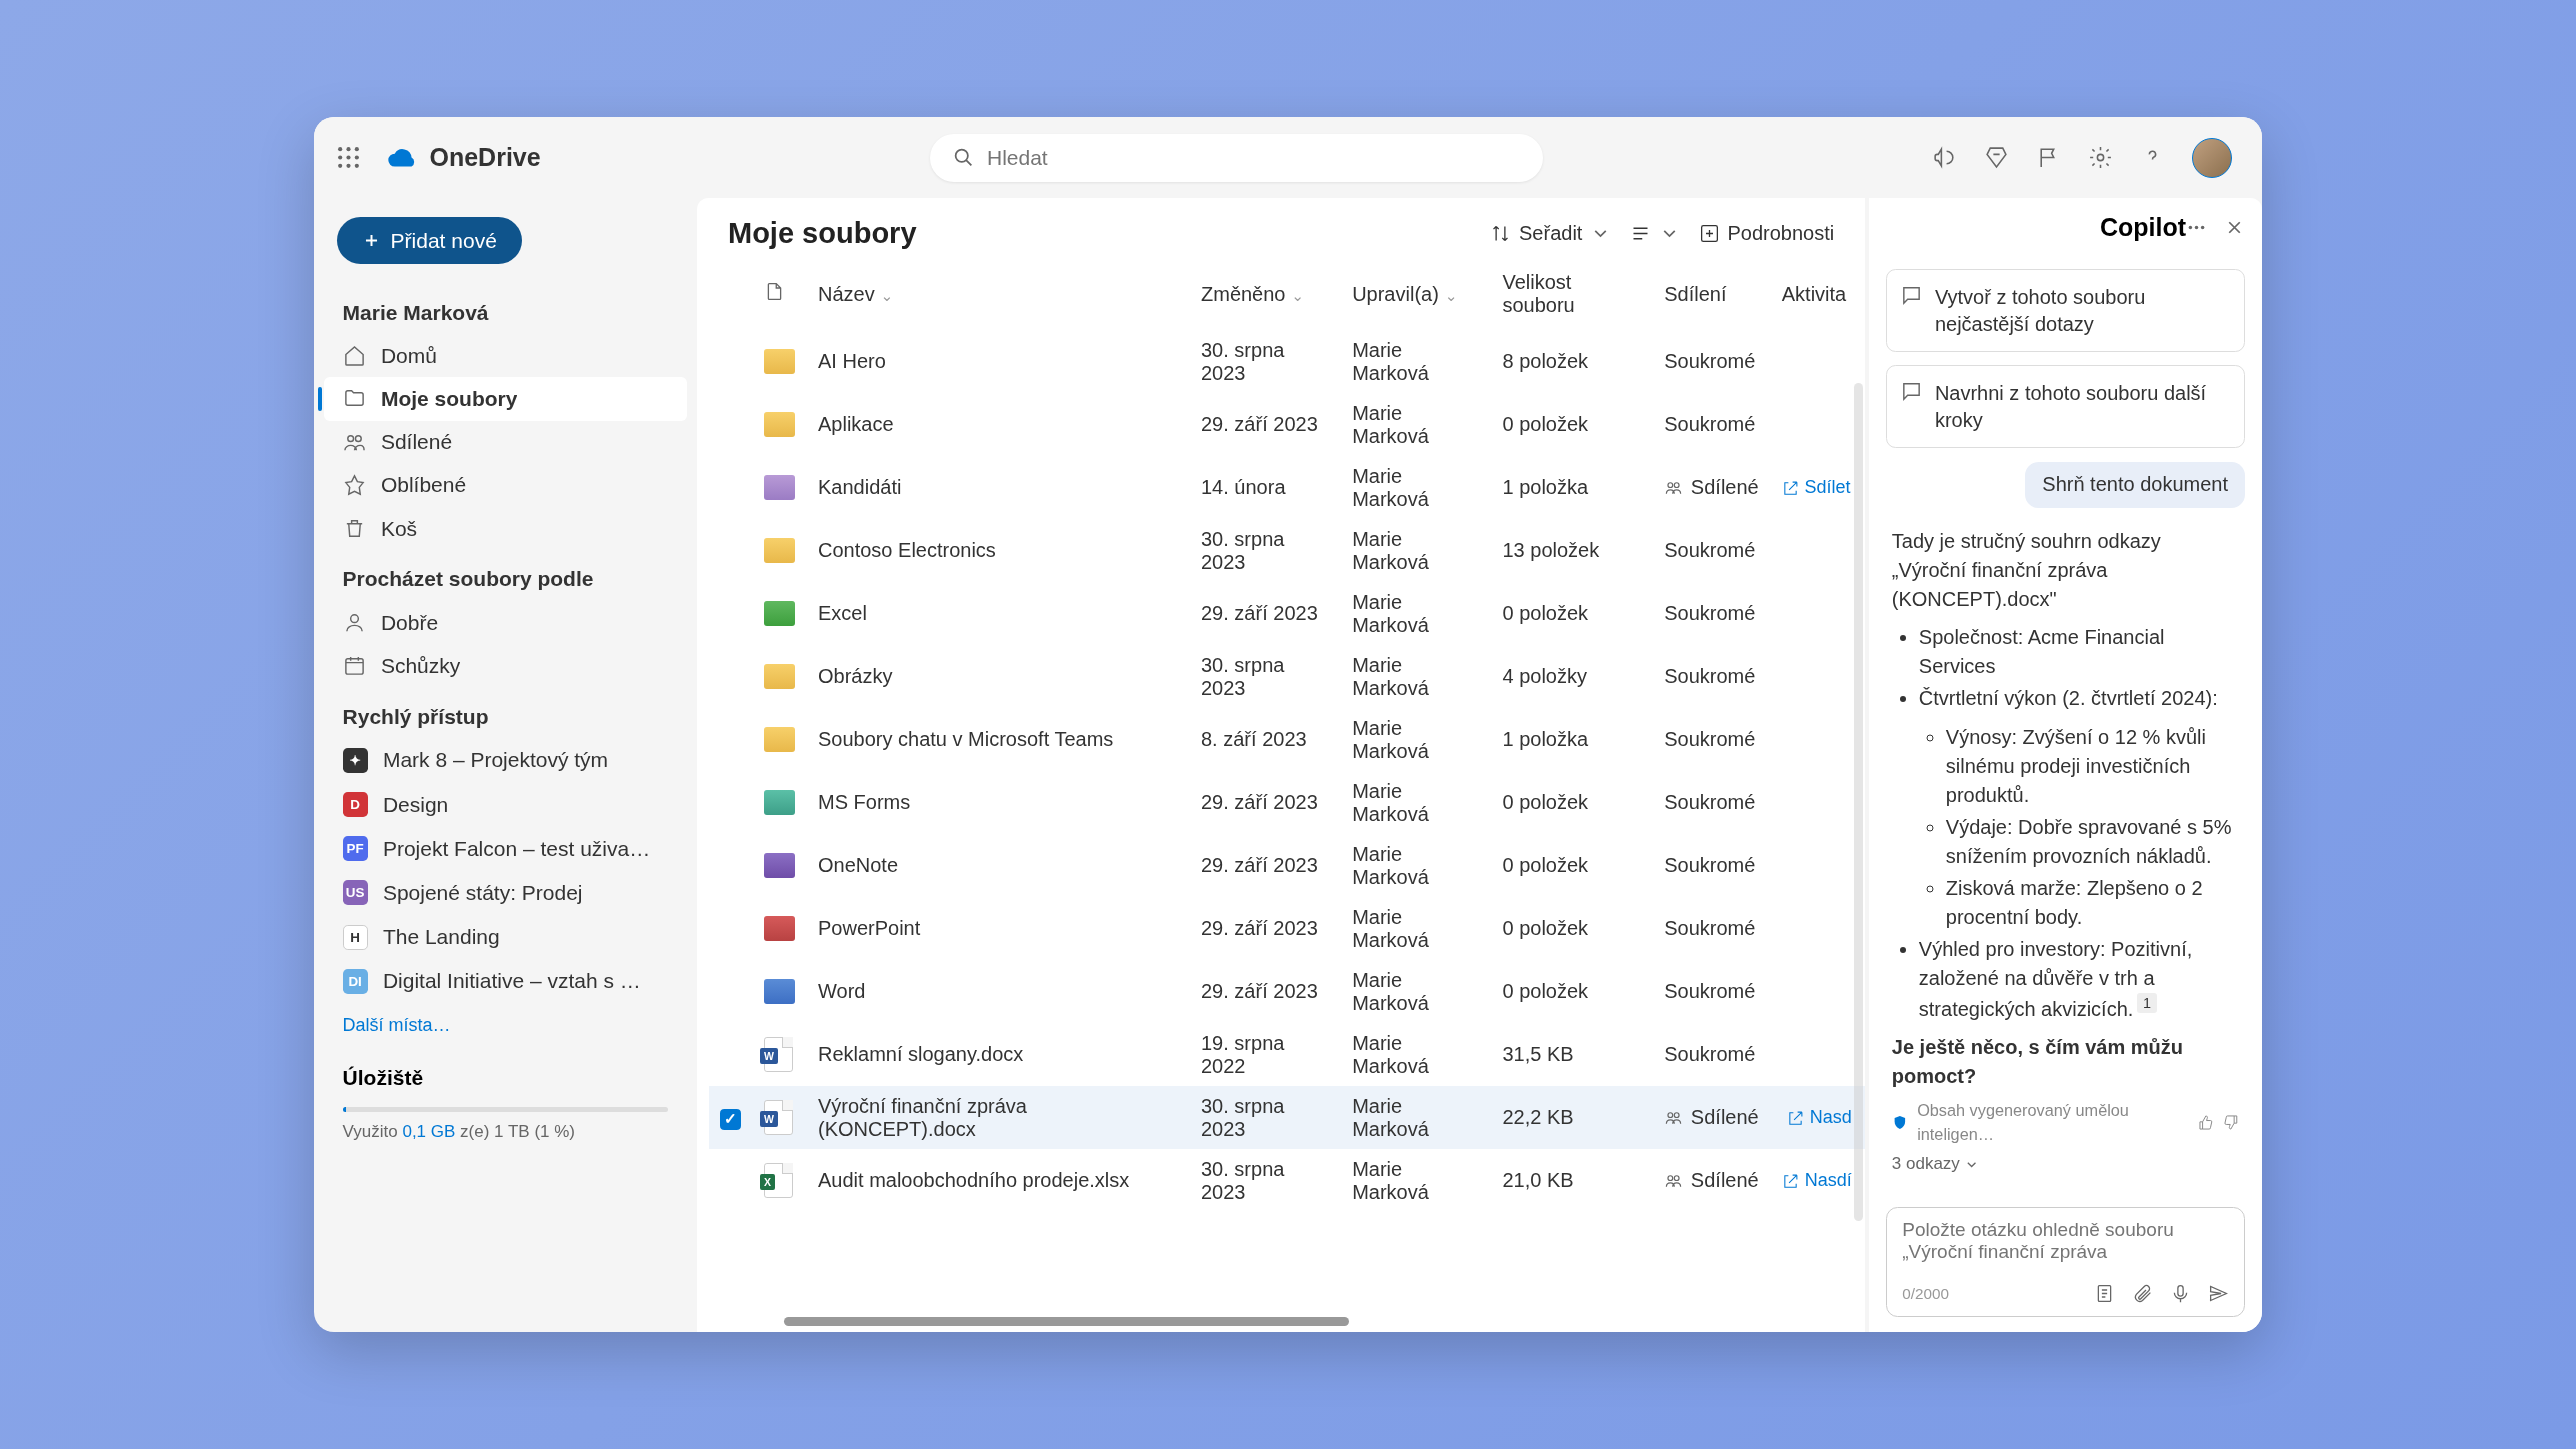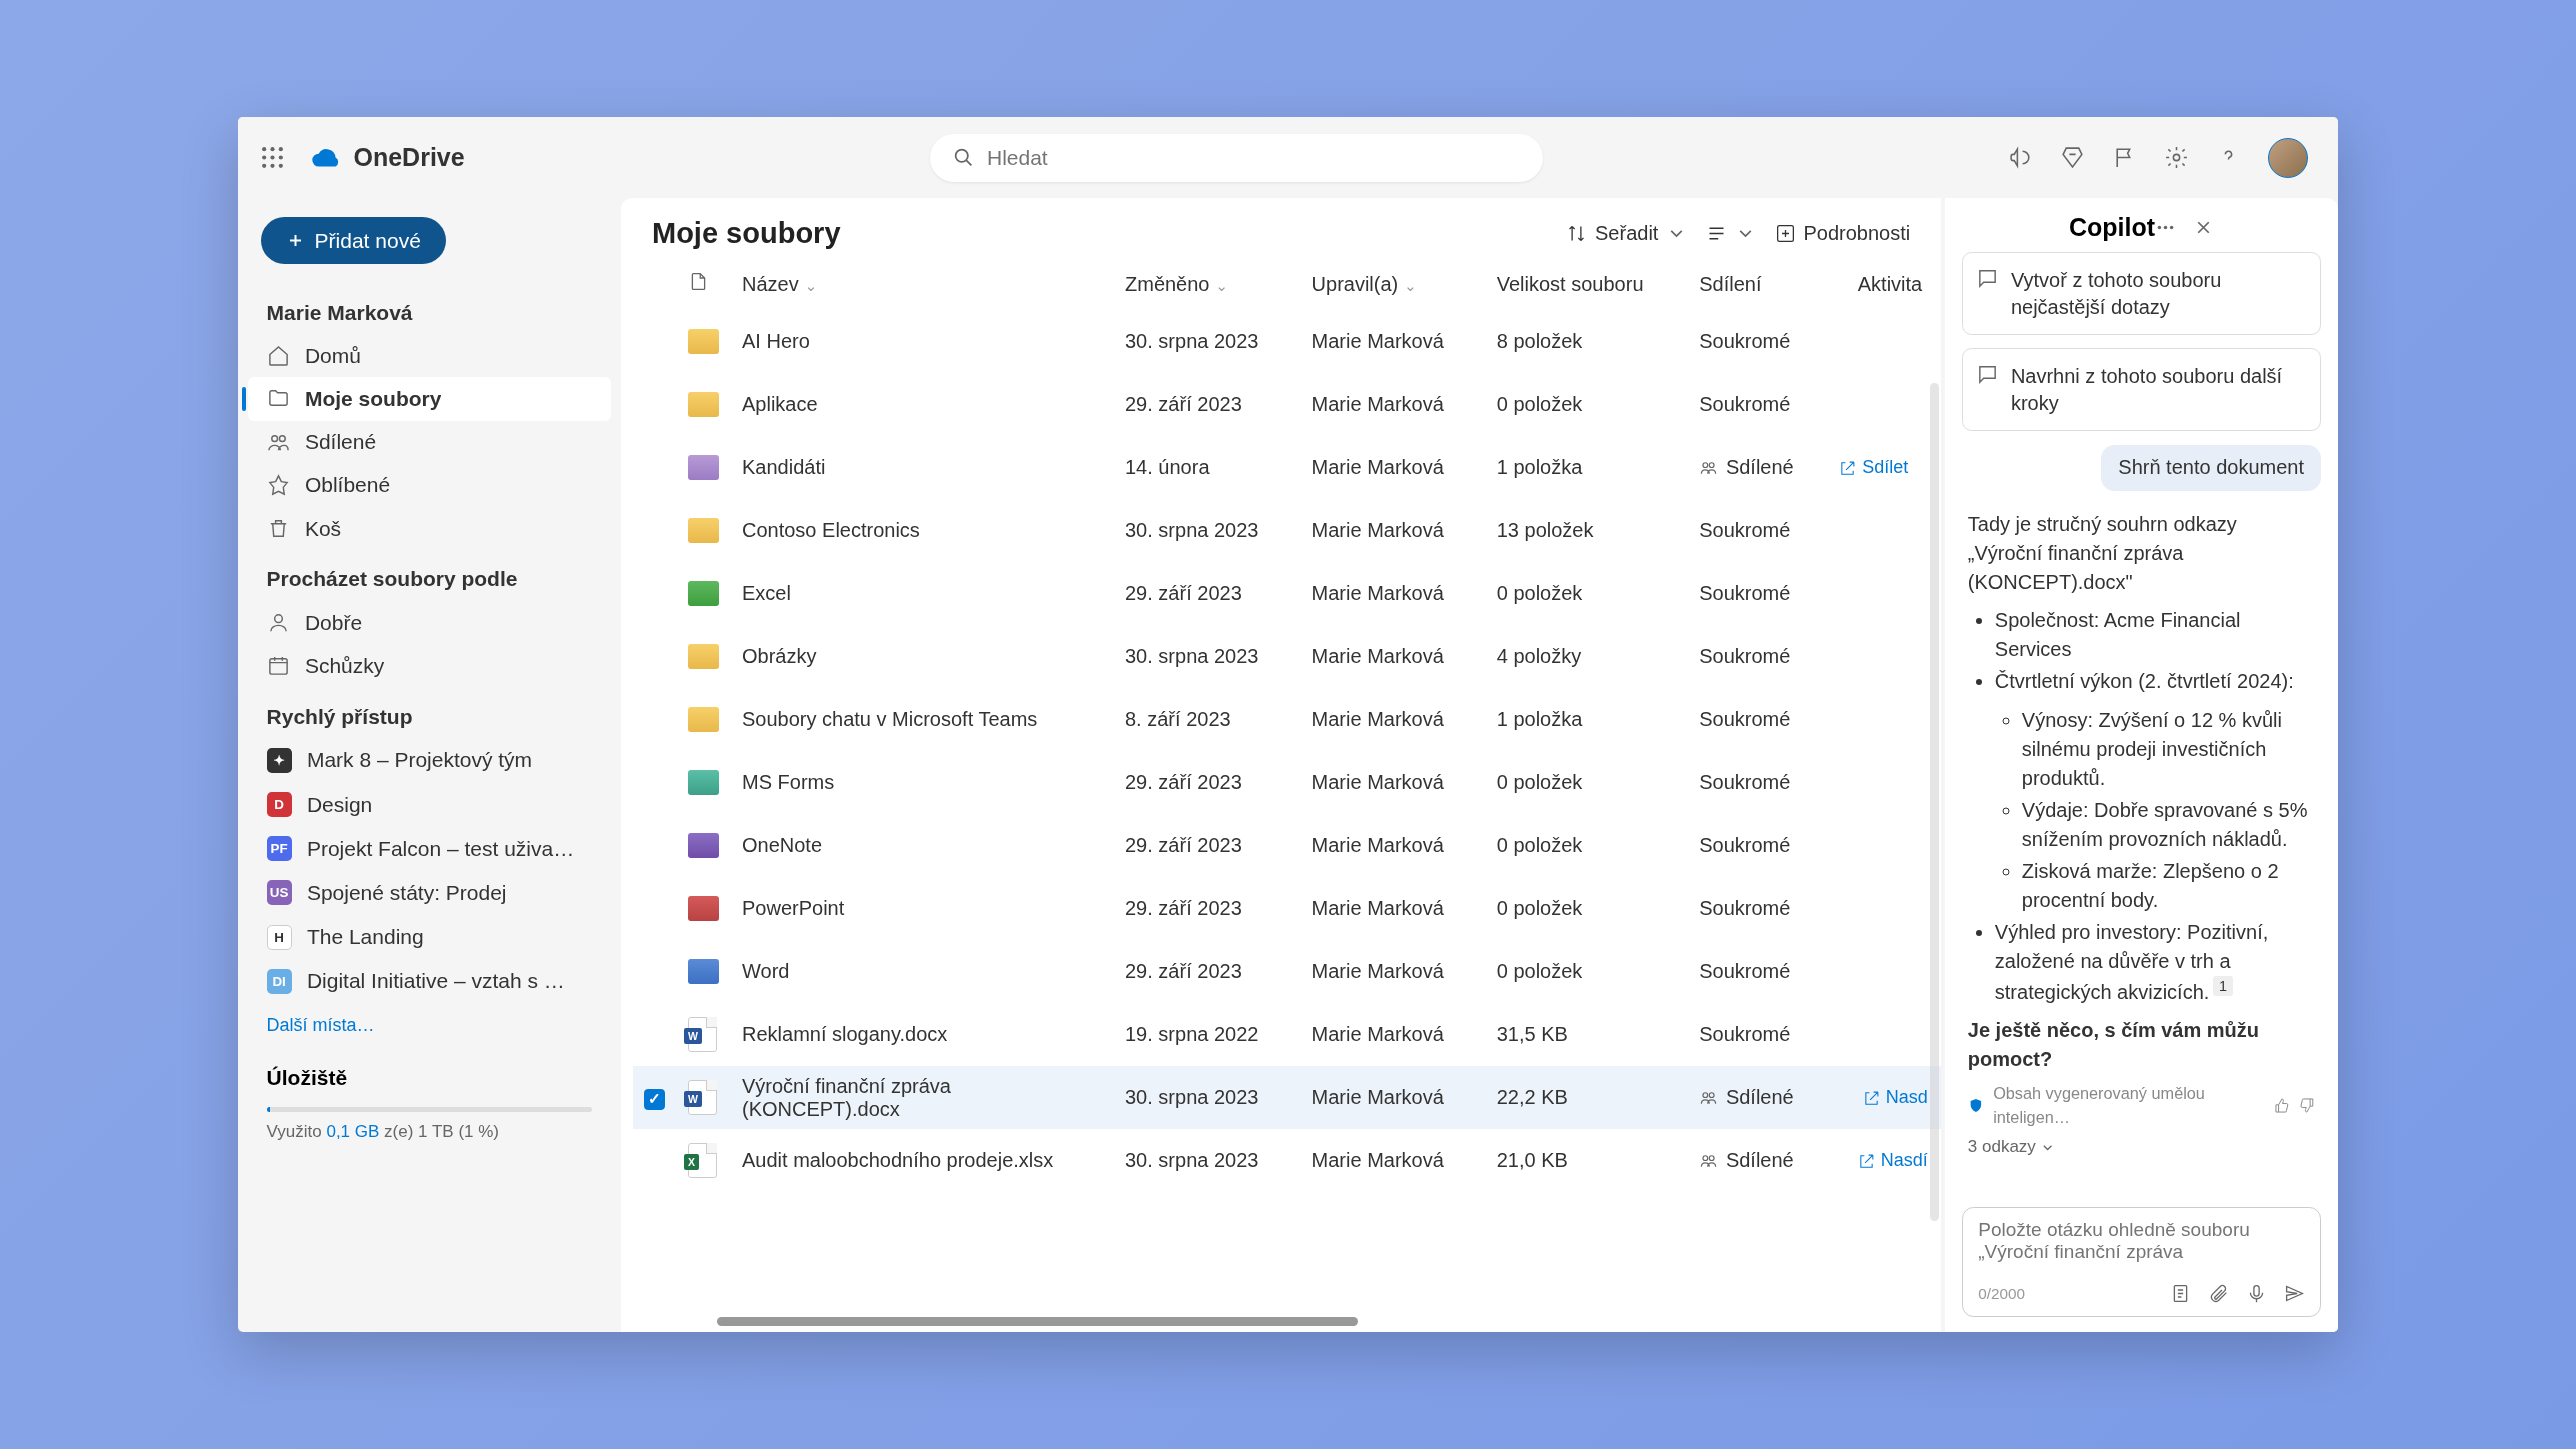--- a/index.html
+++ b/index.html
@@ -1,17 +1,17 @@
 <!DOCTYPE html>
 <html><head>
 <meta charset="utf-8">
 <style>
 *{box-sizing:border-box;margin:0;padding:0;font-family:'Segoe UI',Arial,sans-serif}
 body{background:linear-gradient(135deg,#8da8e8 0%,#7b9ae6 100%);width:2576px;height:1449px;display:flex;align-items:center;justify-content:center;overflow:hidden}
-.window{width:2100px;height:1215px;background:#f5f5f5;border-radius:5px;overflow:hidden;box-shadow:0 19px 58px rgba(0,0,0,.2);display:flex;flex-direction:column}
+.window{width:1948px;height:1215px;background:#f5f5f5;border-radius:20px;overflow:hidden;box-shadow:0 19px 58px rgba(0,0,0,.2);display:flex;flex-direction:column}
 .topbar{height:81px;display:flex;align-items:center;padding:0 19px;background:#f5f5f5}
 .waffle{width:31px;height:31px;display:flex;align-items:center;justify-content:center;margin-right:23px;cursor:pointer}
 .waffle svg{width:25px;height:25px;fill:#666}
 .brand{display:flex;align-items:center;gap:11.5px}
 .brand-icon{width:31px;height:31px;color:#0078d4}
 .brand-text{font-size:25px;font-weight:600;color:#333}
 .search-wrap{flex:1;display:flex;justify-content:center}
 .search{width:613px;height:48px;background:#fff;border-radius:27px;display:flex;align-items:center;padding:0 23px;gap:13.4px;box-shadow:0 1px 2.9px rgba(0,0,0,.08)}
 .search input{border:none;outline:none;flex:1;font-size:21px;color:#666}
 .search-icon{width:21px;height:21px;color:#666}
@@ -75,21 +75,21 @@
 .file-excel .file-badge{background:#217346}
 .name-cell{width:383px}
 .share-col{display:flex;align-items:center;gap:7.7px}
 .share-col svg{width:19px;height:19px;color:#666}
 .activity-cell{color:#0078d4;font-size:18px}
 .activity-cell svg{width:17px;height:17px;margin-right:5.8px;vertical-align:middle}
 .scrollbar{position:absolute;right:1.9px;top:125px;bottom:96px;width:9.6px;background:#ccc;border-radius:4.8px;opacity:.5}
 .hscroll{height:9.6px;background:transparent;margin:0 19px 5.8px 19px}
 .hscroll .bar{height:100%;width:50%;background:#999;border-radius:4.8px;margin-left:6%}
 .copilot{width:393px;background:#fff;border-radius:0 11.5px 0 0;display:flex;flex-direction:column;padding:15.3px 17px;overflow:hidden}
-.cp-head{display:flex;align-items:center;justify-content:center;margin-bottom:10px}
+.cp-head{display:flex;align-items:center;justify-content:flex-end;margin-bottom:27px}
 .cp-title{font-size:25px;font-weight:600}
 .cp-hact{display:flex;gap:17px}
 .cp-hact svg{width:21px;height:21px;color:#666;cursor:pointer}
 .cp-body{flex:1;overflow-y:auto;display:flex;flex-direction:column;gap:13.4px}
 .cp-card{border:1px solid #ddd;border-radius:9.6px;padding:13.4px;display:flex;gap:11.5px;align-items:flex-start;cursor:pointer}
 .cp-card svg{width:23px;height:23px;color:#666;flex-shrink:0}
 .cp-card-txt{font-size:20px;color:#333;line-height:1.35}
 .cp-user{align-self:flex-end;background:#e8eef8;border-radius:13.4px;padding:11.5px 17px;font-size:20px;color:#333}
 .cp-response{font-size:20px;color:#333;line-height:1.45;padding:5.8px 5.8px}
 .cp-response ul{padding-left:27px;margin-top:9.6px}

